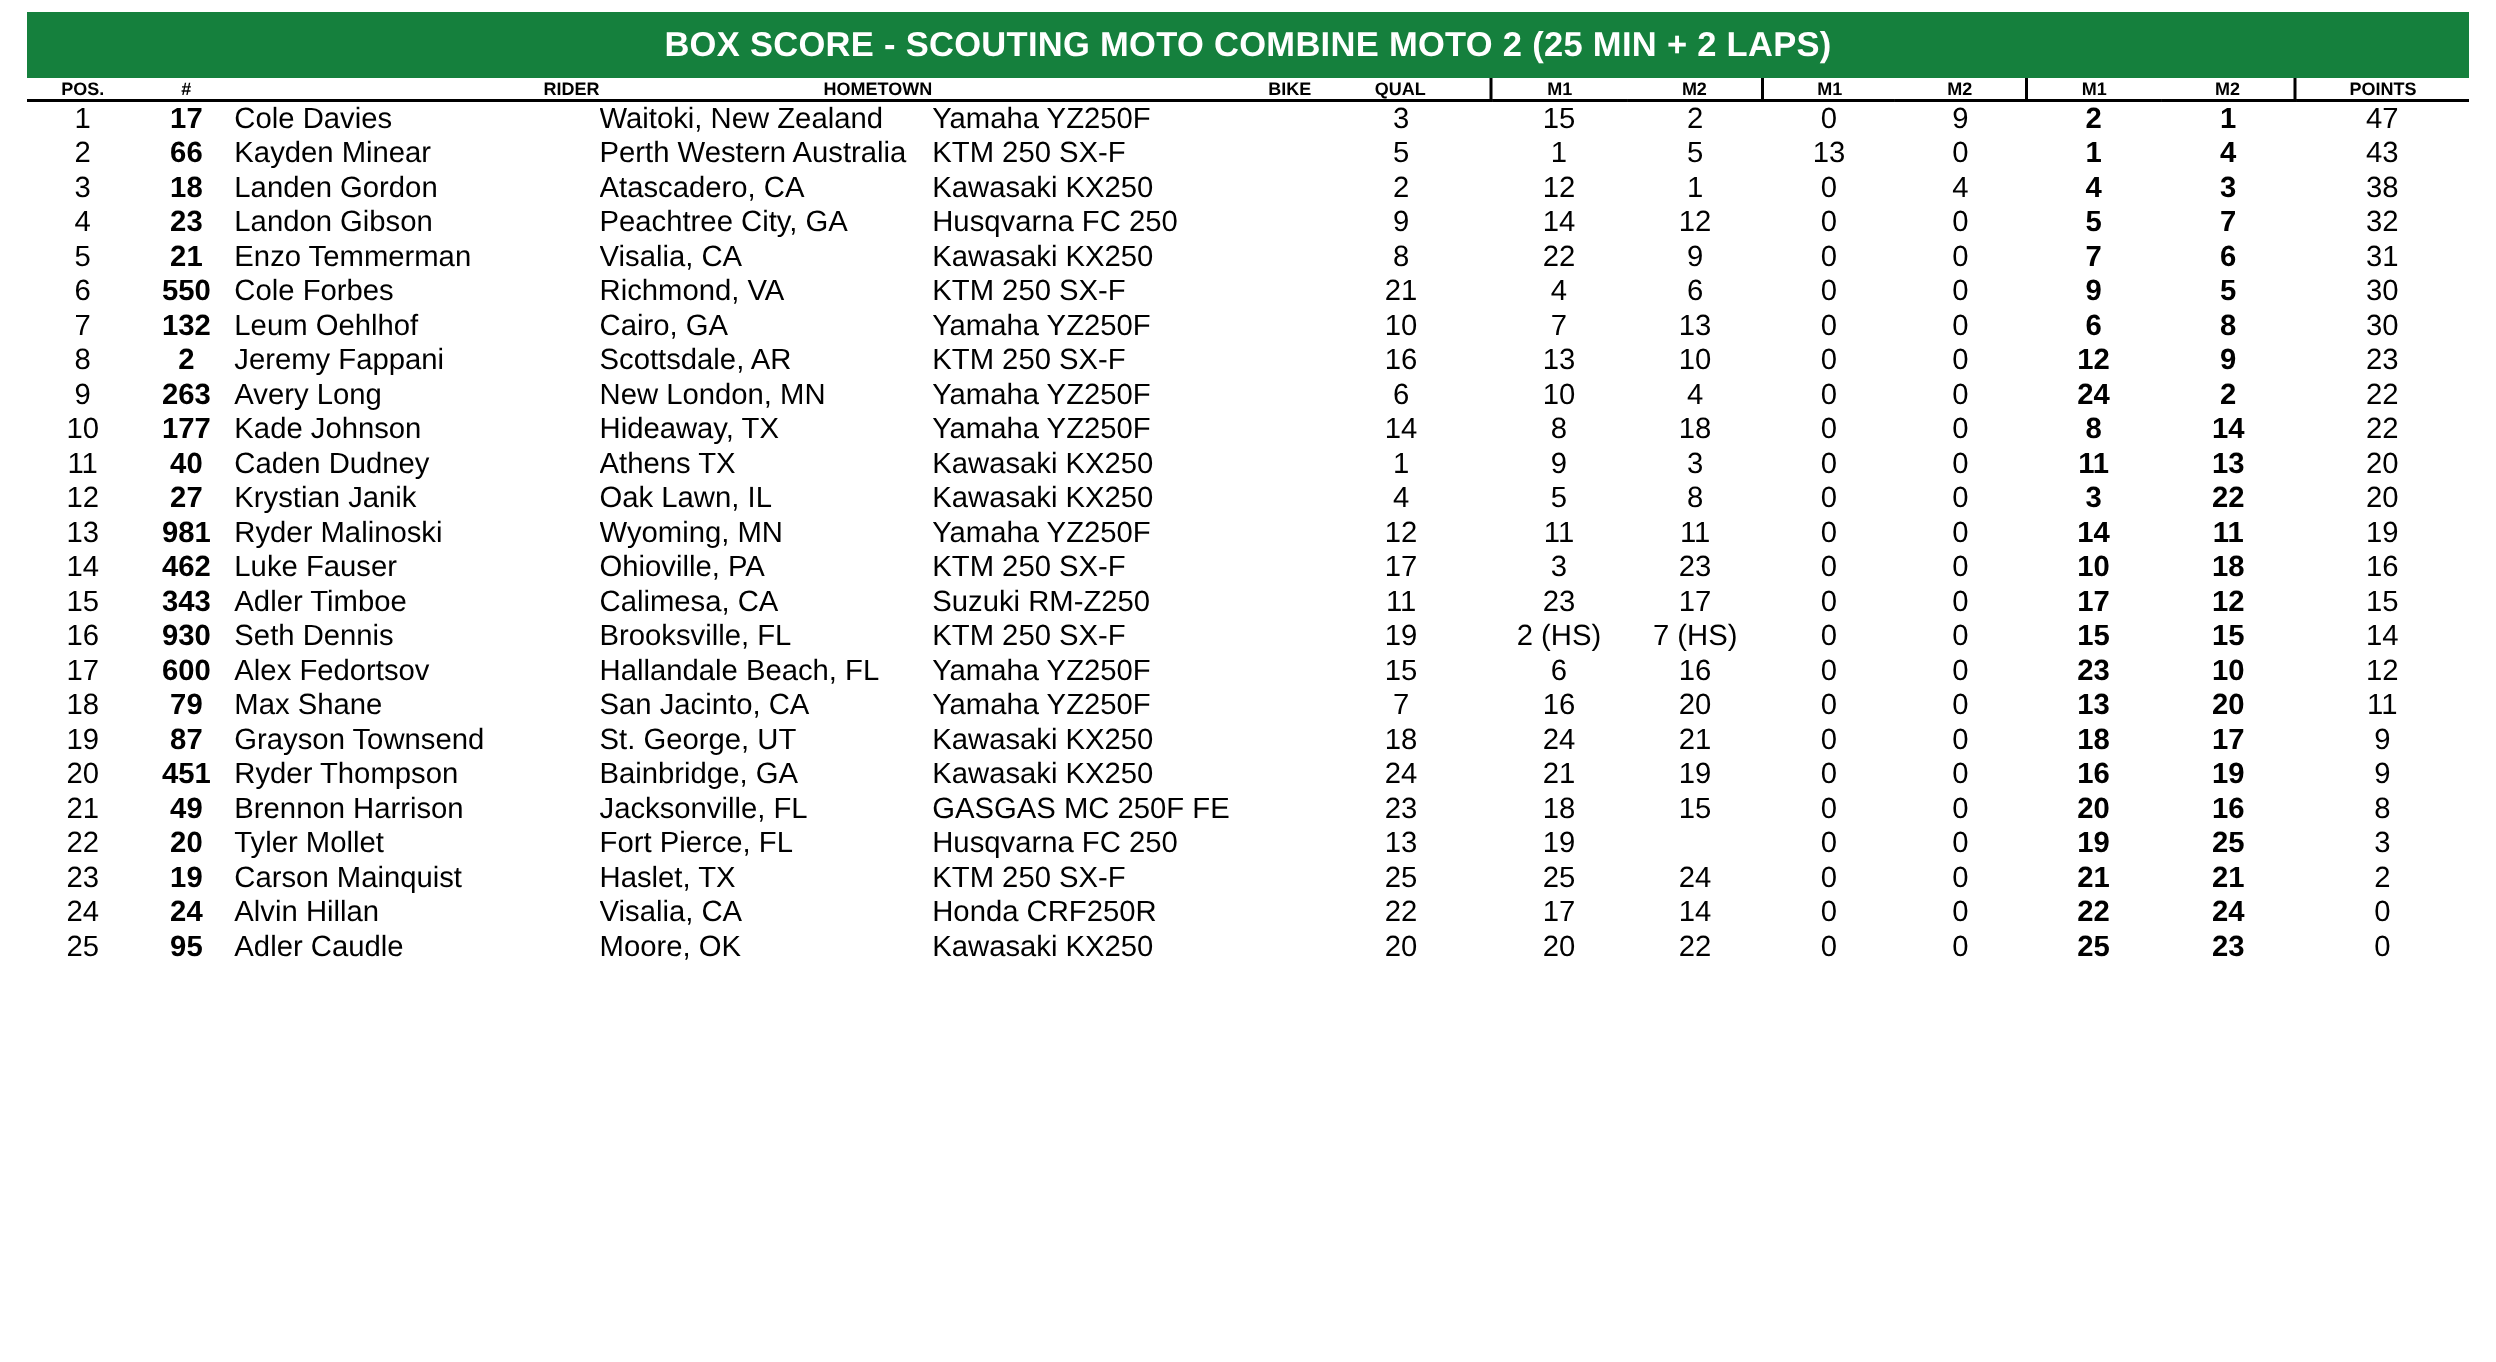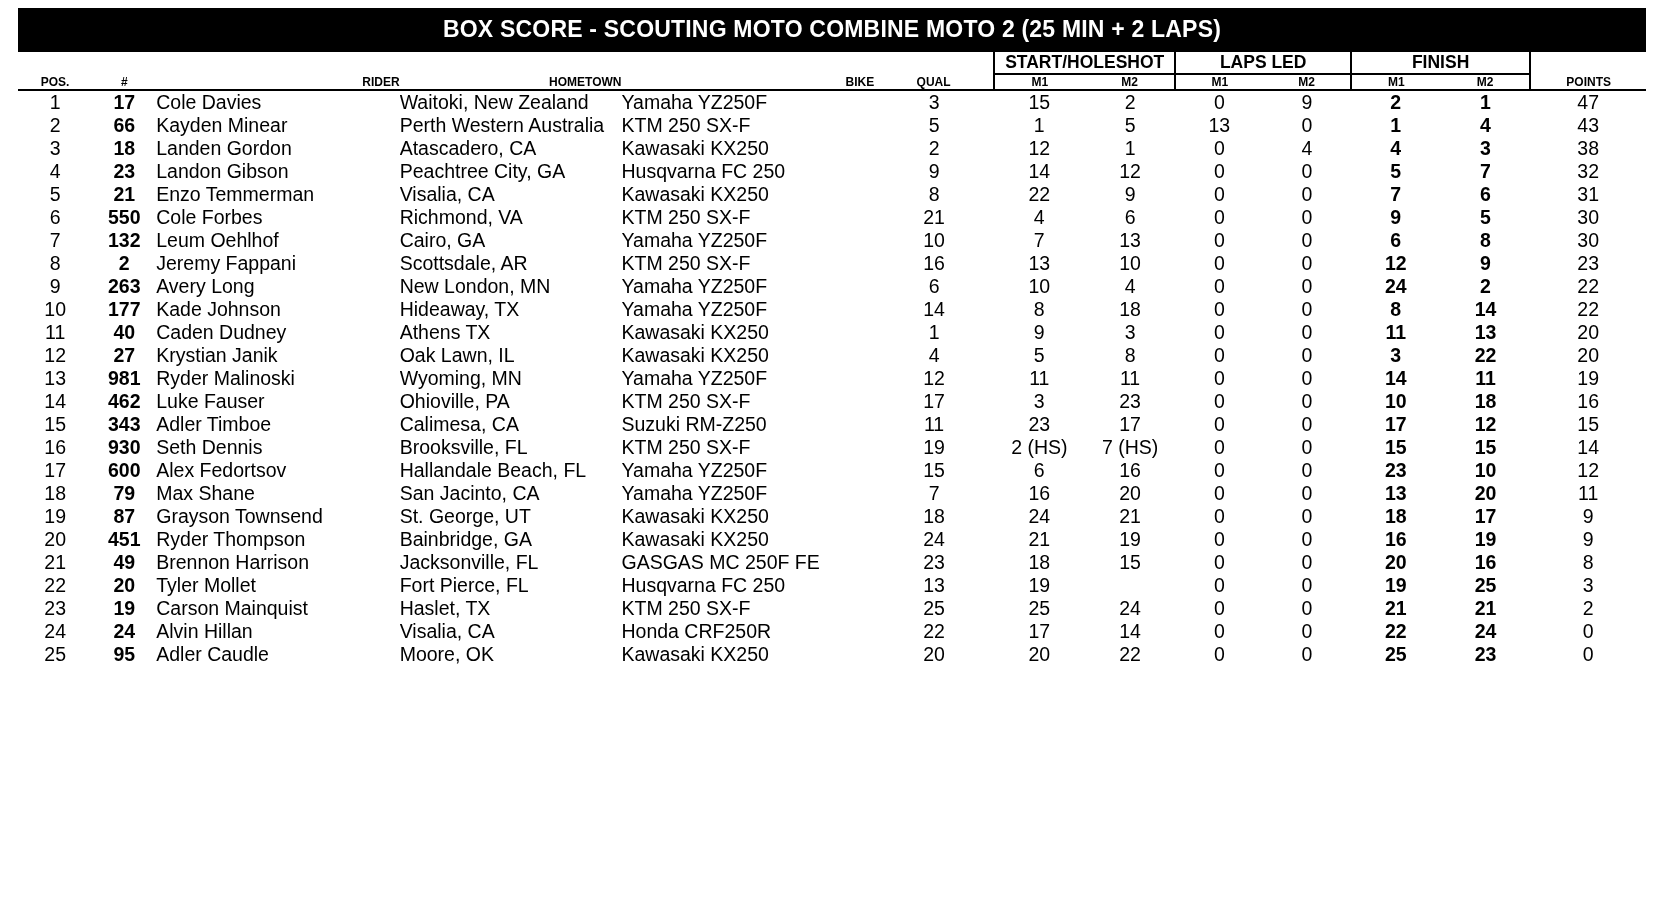--- a/index.html
+++ b/index.html
@@ -13,21 +13,21 @@
     font-family: "Liberation Sans", sans-serif;
     color: #000000;
     overflow: hidden;
   }
   .sheet {
     width: 1664px;
     height: 908px;
     position: relative;
   }
   .title-bar {
-    background: #000000;
+    background: #15803d;
     color: #ffffff;
     font-weight: bold;
     font-size: 23px;
     text-align: center;
     letter-spacing: 0.2px;
     padding: 8px 0 9px 0;
     margin: 8px 18px 0 18px;
   }
   table.box {
     border-collapse: collapse;
@@ -92,32 +92,20 @@
       <col style="width:116px">
       <col style="width:88px">
       <col style="width:88px">
       <col style="width:85px">
       <col style="width:85px">
       <col style="width:87px">
       <col style="width:87px">
       <col style="width:112px">
     </colgroup>
     <thead>
-      <tr>
-        <td class="grp noline"></td>
-        <td class="grp noline"></td>
-        <td class="grp noline"></td>
-        <td class="grp noline"></td>
-        <td class="grp noline"></td>
-        <td class="grp noline"></td>
-        <td class="grp vl-left vl-right" colspan="2">START/HOLESHOT</td>
-        <td class="grp vl-right" colspan="2">LAPS LED</td>
-        <td class="grp vl-right" colspan="2">FINISH</td>
-        <td class="grp noline"></td>
-      </tr>
       <tr class="head-labels">
         <td class="colhead c">POS.</td>
         <td class="colhead c">#</td>
         <td class="colhead left pad-l">RIDER</td>
         <td class="colhead left">HOMETOWN</td>
         <td class="colhead left">BIKE</td>
         <td class="colhead c">QUAL</td>
         <td class="colhead c vl-left">M1</td>
         <td class="colhead c vl-right">M2</td>
         <td class="colhead c">M1</td>

